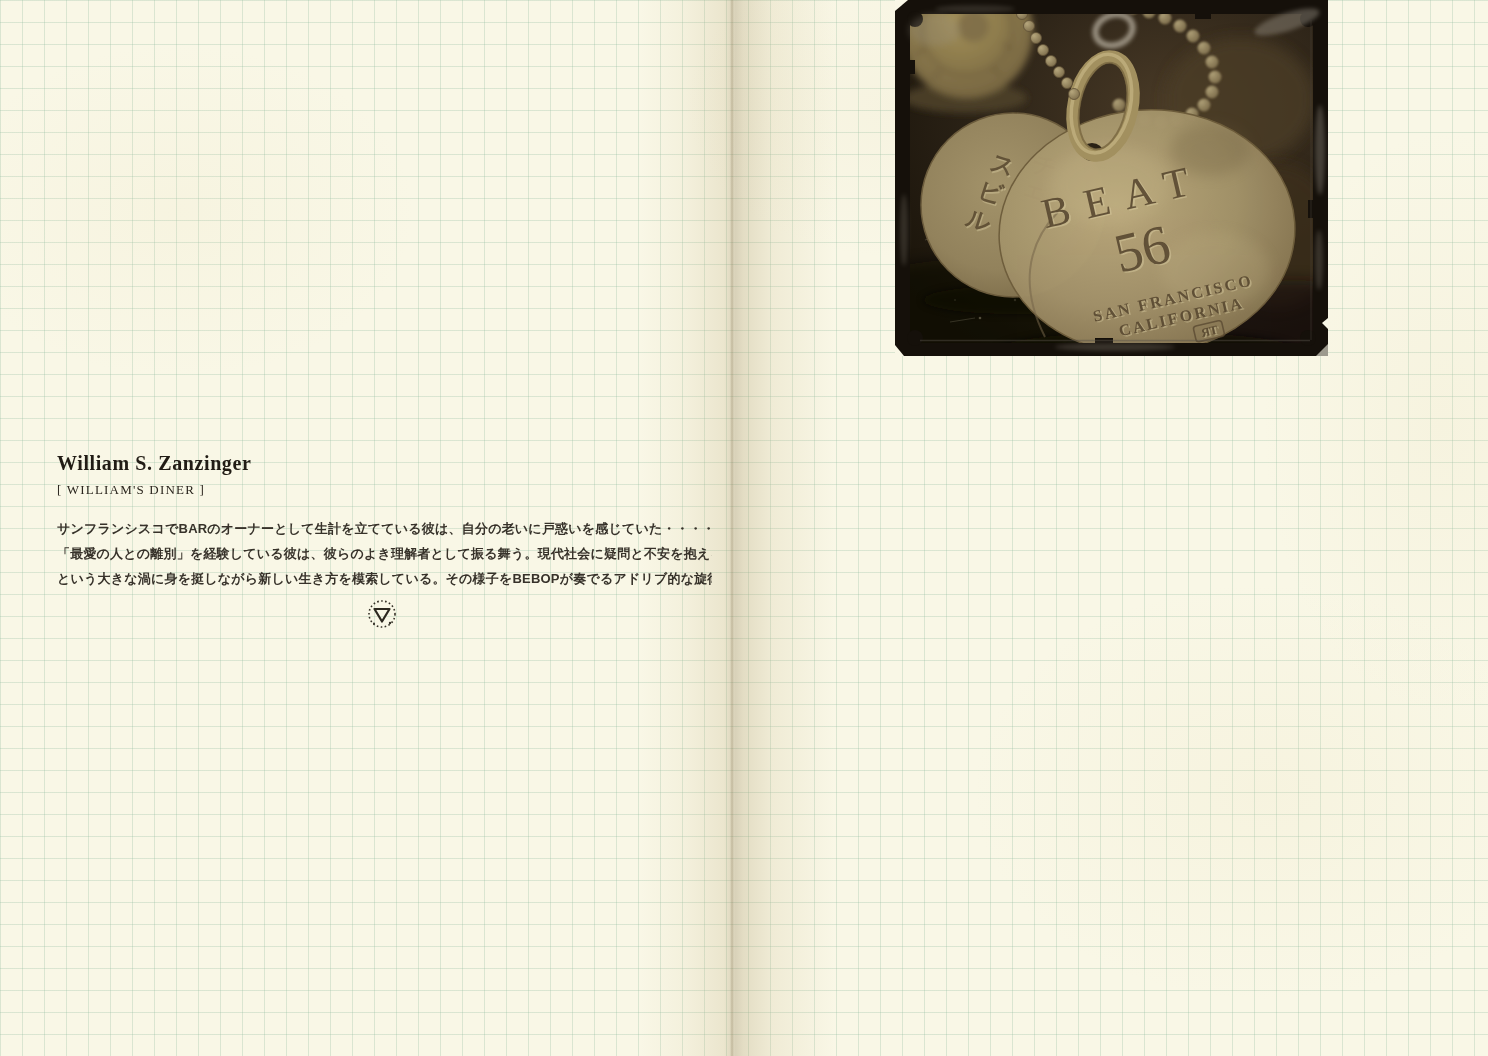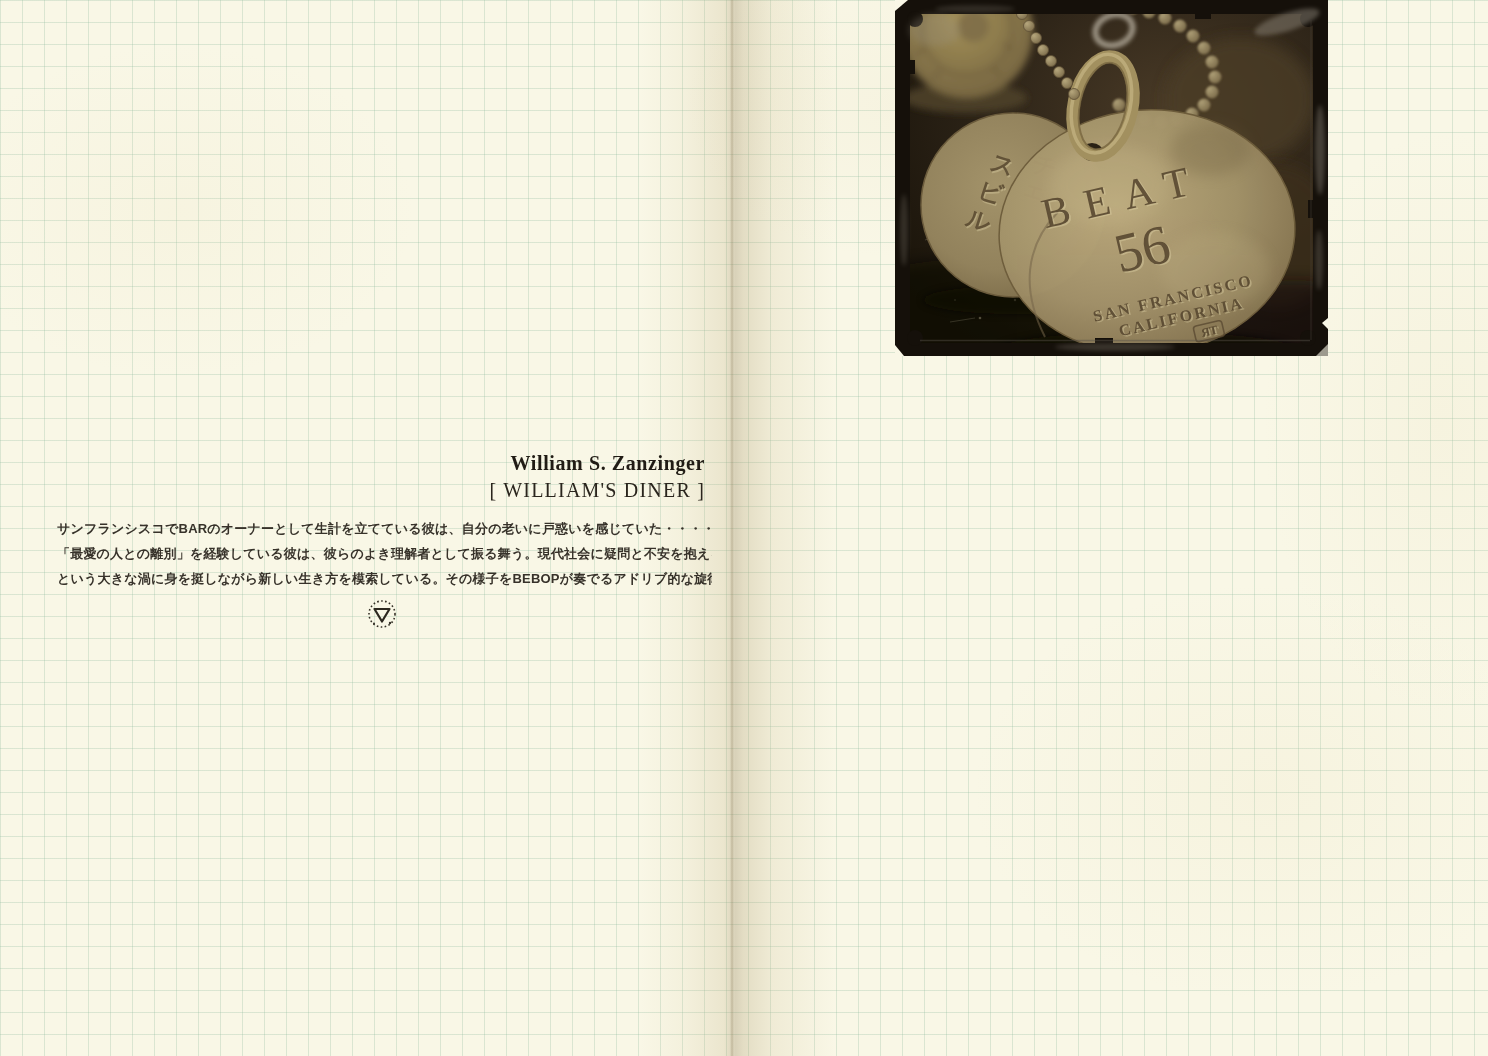--- a/index.html
+++ b/index.html
@@ -39,29 +39,29 @@
   }
   .gutter-crease{
     position:absolute;top:0;left:730px;width:4px;height:1056px;
     background:linear-gradient(90deg, rgba(120,104,66,0), rgba(120,104,66,0.28), rgba(120,104,66,0));
   }
   .page{position:absolute;top:0;height:1056px;}
   .page-left{left:0;width:744px;}
   .page-right{left:744px;width:744px;}
 
   .title-block{
-    position:absolute;left:57px;top:452px;width:648px;text-align:right;
+    position:absolute;left:57px;top:452px;width:648px;text-align:left;
   }
   .title{
     font-family:"Liberation Serif", serif;font-weight:bold;
     font-size:20px;letter-spacing:0.6px;color:#211c15;line-height:22px;
   }
   .subtitle{
     font-family:"Liberation Serif", serif;font-weight:normal;
-    font-size:20px;letter-spacing:1.2px;color:#2a251d;line-height:18px;margin-top:7px;
+    font-size:13px;letter-spacing:1.2px;color:#2a251d;line-height:18px;margin-top:7px;
   }
   .body-text{
     position:absolute;left:57px;top:516px;width:655px;overflow:hidden;
   }
   .body-line{
     white-space:nowrap;height:25px;line-height:25px;
     font-size:13px;letter-spacing:0.2px;color:#37322a;font-weight:bold;
   }
   .emblem{position:absolute;left:365px;top:597px;width:34px;height:34px;}
   .photo-frame{position:absolute;left:895px;top:352px;width:433px;height:356px;}

